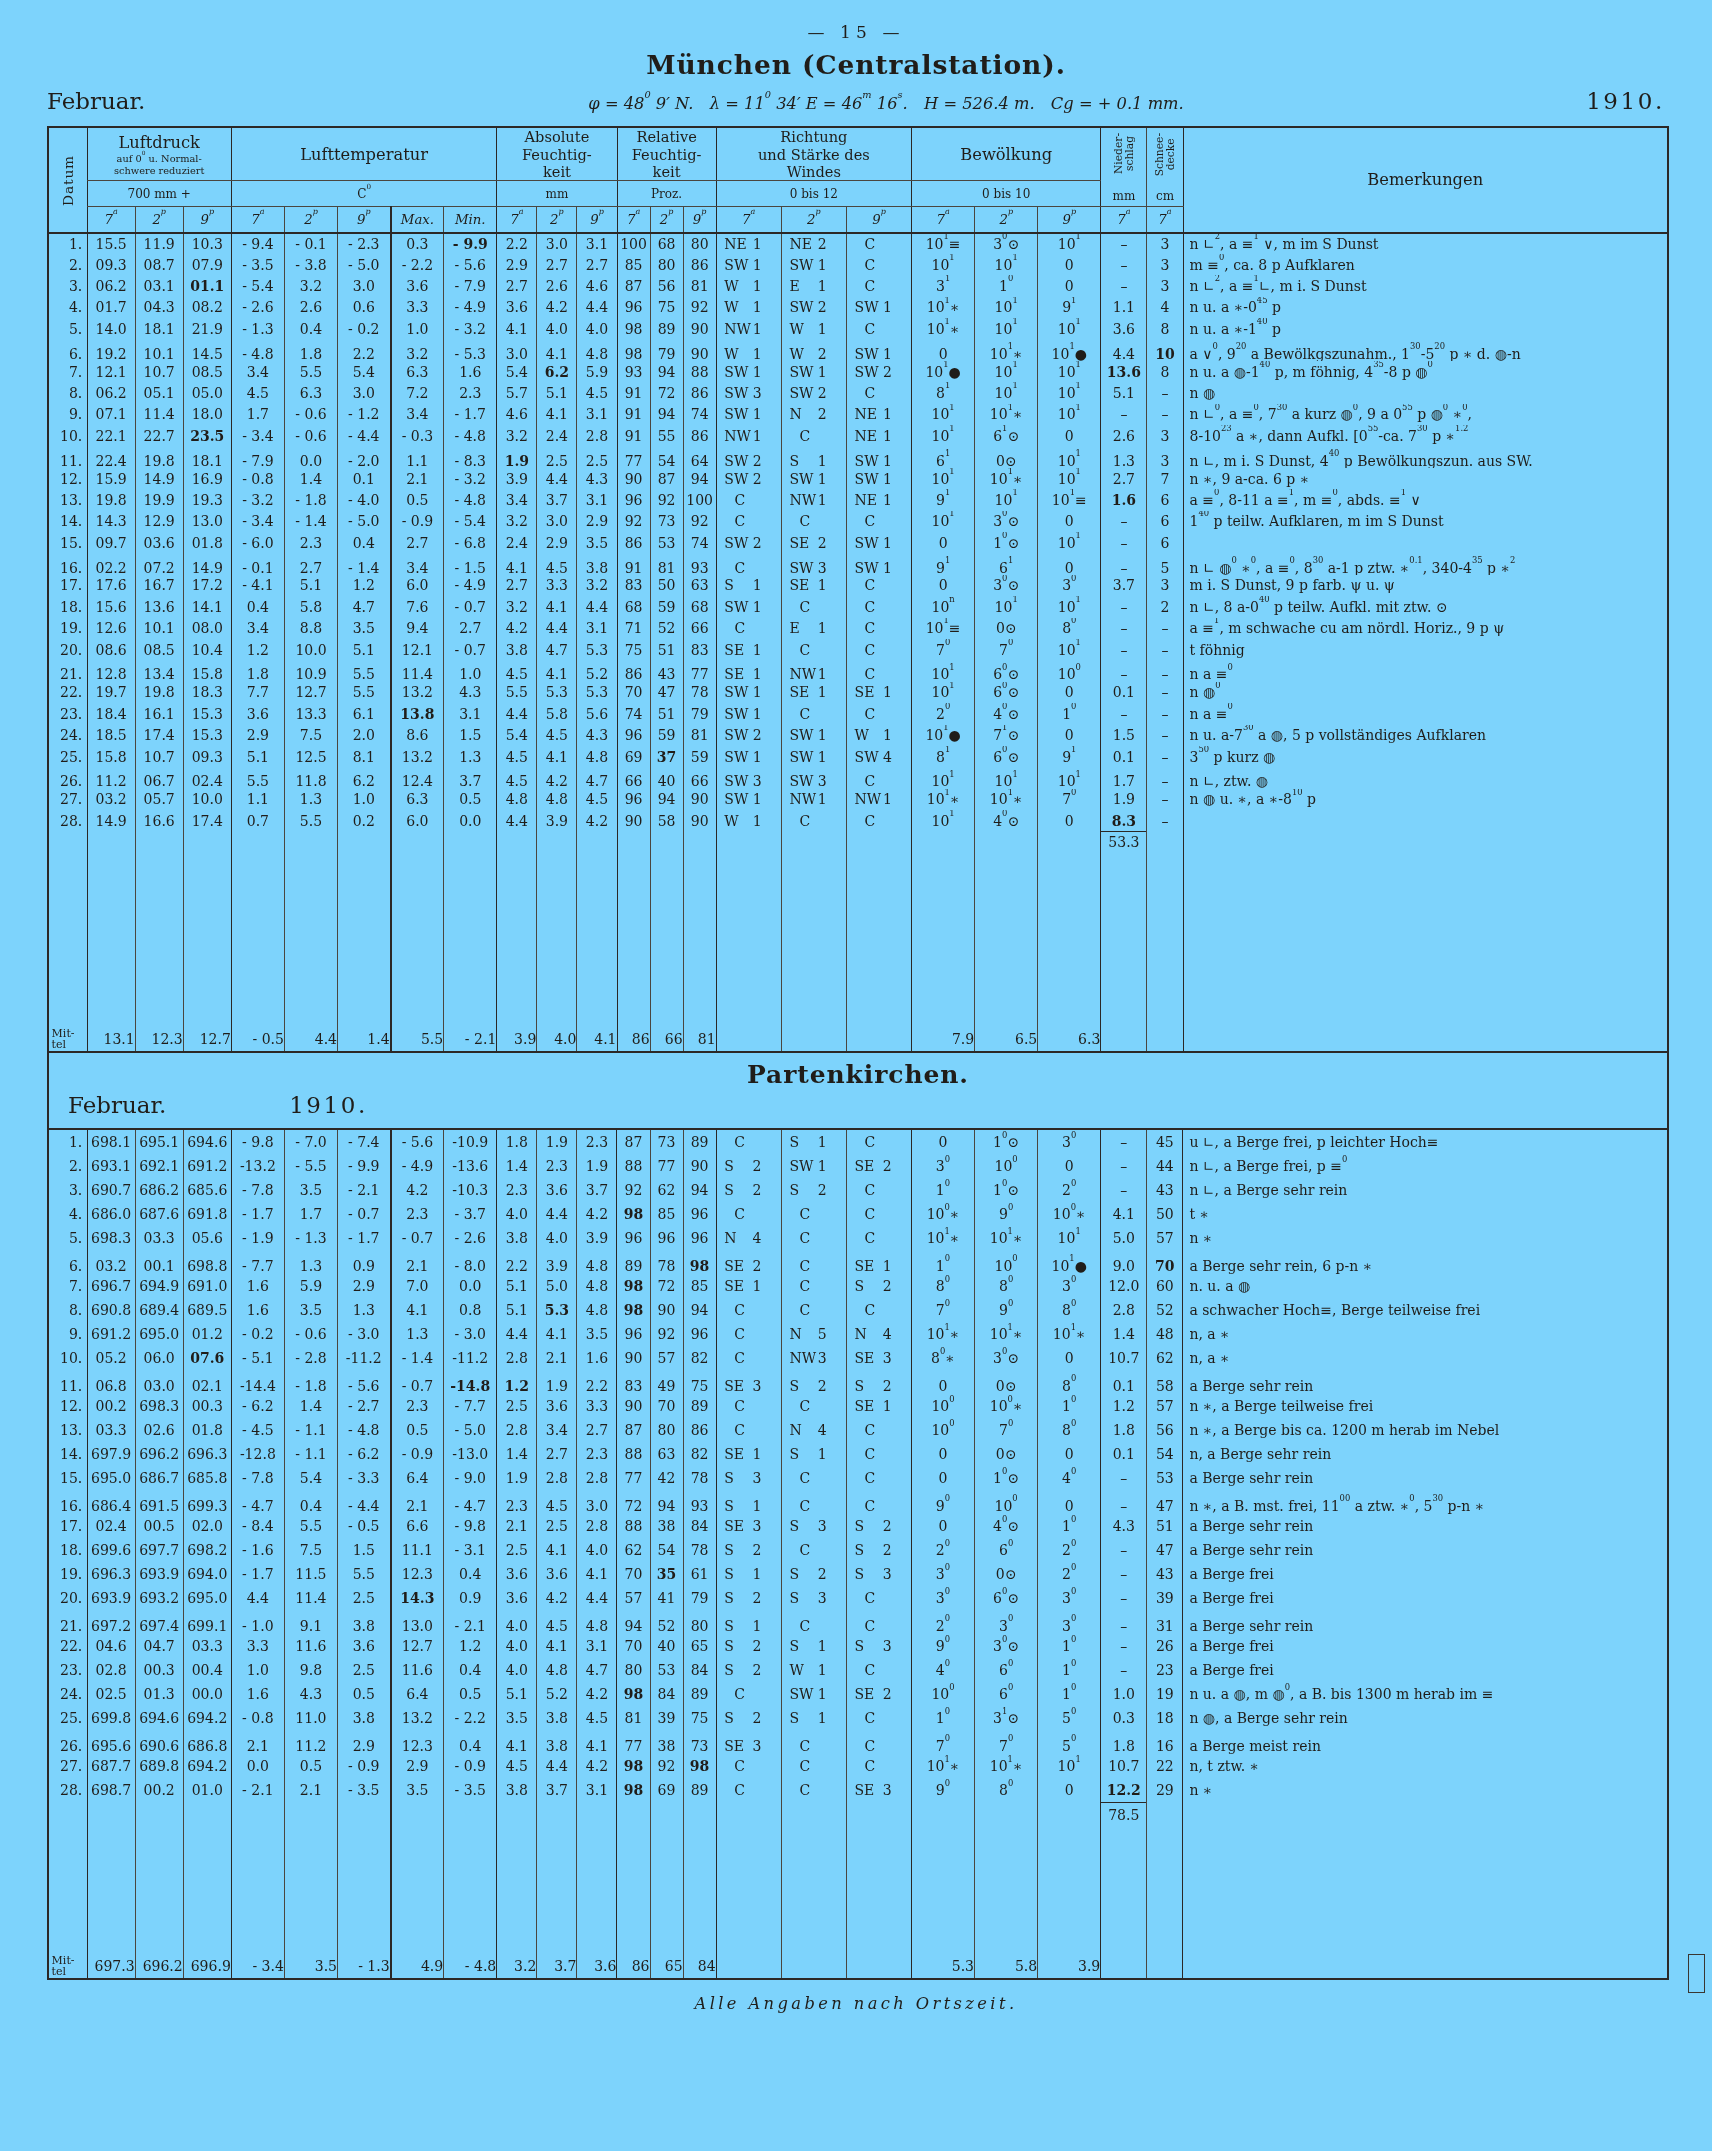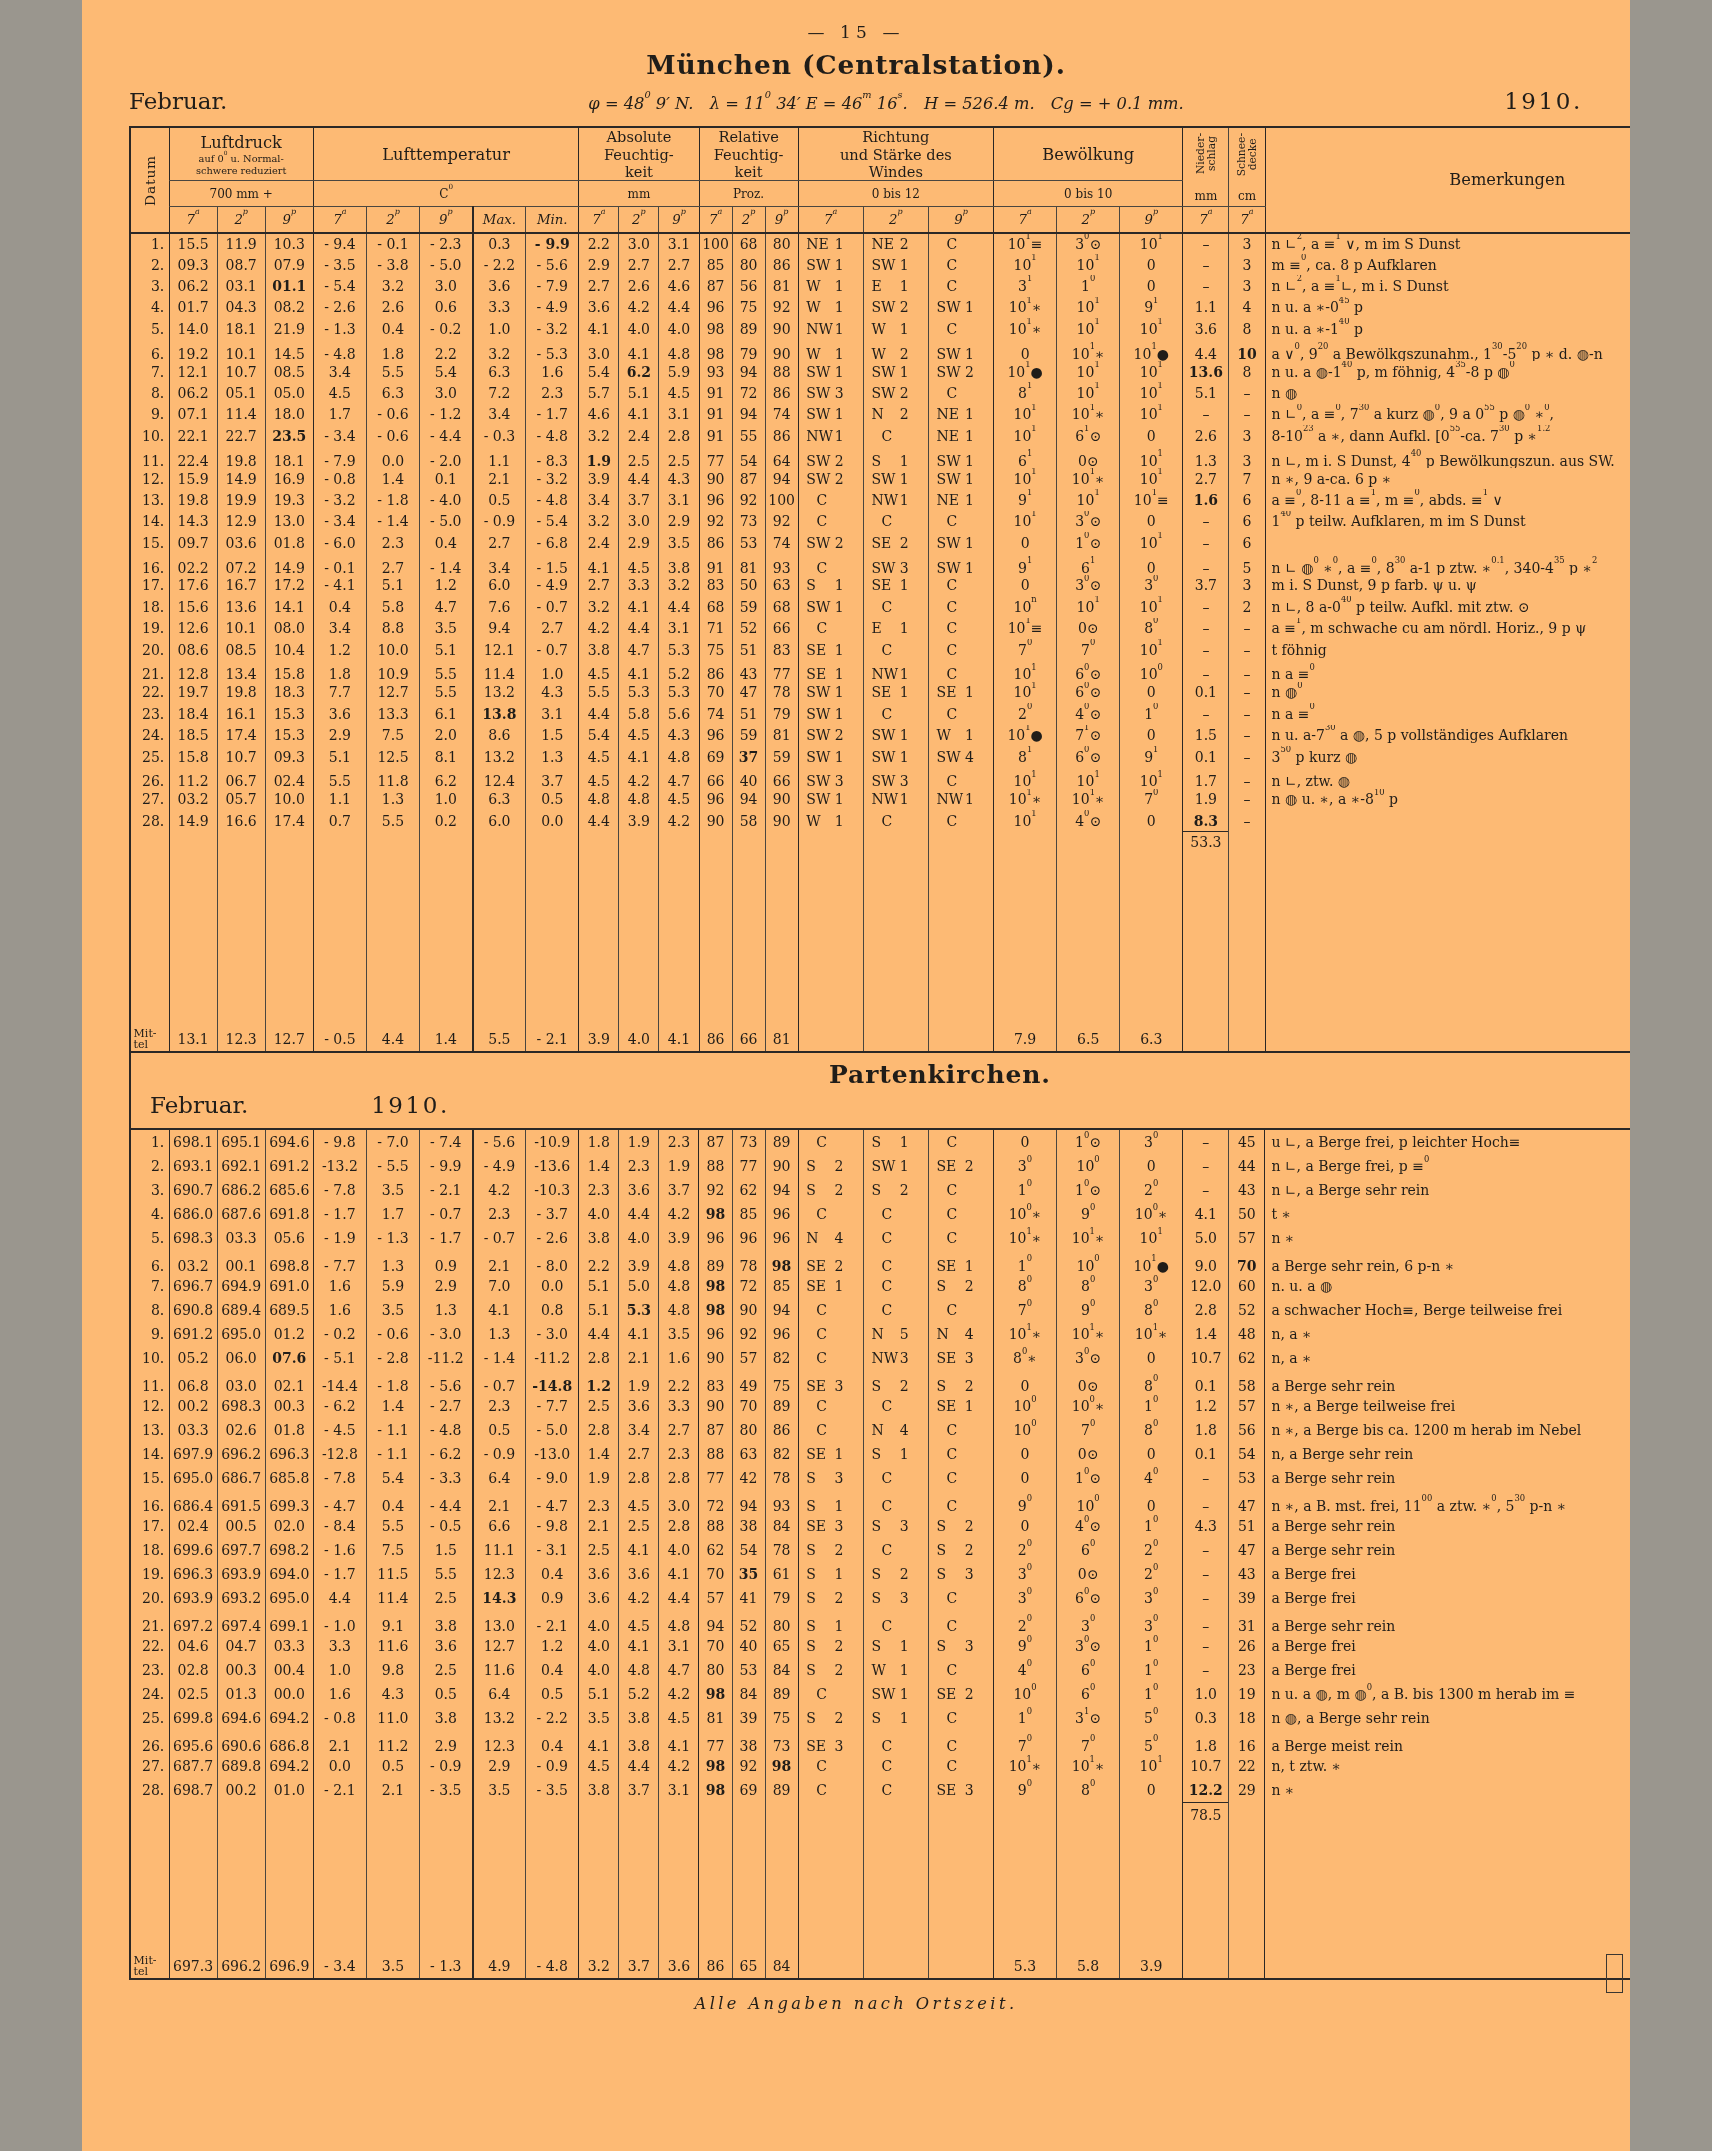--- a/index.html
+++ b/index.html
@@ -1,18 +1,18 @@
 <!DOCTYPE html>
 <html style="font-size:13.7px"><head>
 <meta charset="utf-8">
 <style>
   * { box-sizing: border-box; margin: 0; padding: 0; }
   html,body { background:#9a968e; }
   body { font-family:"DejaVu Serif","Liberation Serif",serif; color:#201d19; }
-  .page { position:relative; width:1548px; height:2151px; margin:0 auto; background:#fdba74;
+  .page { position:relative; width:1712px; height:2151px; margin:0 auto; background:#7dd3fc;
           padding:22px 47px 0 47px; overflow:hidden; }
   .pageno { text-align:center; font-size:17px; letter-spacing:5.1px; }
   .m-title { text-align:center; font-size:26.5px; font-weight:bold; letter-spacing:0.9px; margin-top:6.8px; }
   .subline { display:flex; align-items:baseline; margin-top:8.6px; }
   .subline .month { font-size:23px; min-width:180px; text-align:left; }
   .subline .coords { flex:1; text-align:center; font-size:16.3px; font-style:italic; }
   .subline .year { font-size:23px; letter-spacing:2.6px; min-width:120px; text-align:right; }
 
   .box { width:1618px; margin:12px auto 0; border:2.1px solid #2b2826; box-sizing:content-box; }
 
@@ -51,21 +51,21 @@
   td.rem { text-align:left; padding-left:6px; font-size:12.4px; }
   td.windcell { text-align:left; }
   .wd { display:inline-block; min-width:36px; text-align:left; padding-left:7.7px; }
   .ws { display:inline-block; }
   .wsolo { display:inline-block; width:72%; text-align:center; }
   tr.gap td { padding-top:6.8px; }
   tr.total td { height:23px; }
   td.tot { border-top:1.3px solid #2b2826; }
   #t-m tr.spacer td { height:175px; }
   #t-p tr.spacer td { height:128px; }
-  tr.mittel td { height:39px; }
+  tr.mittel td { height:39px;text-align:right; }
   tr.mittel td.day { font-size:11px; line-height:1.05; text-align:left; padding-left:2.6px; }
 
   sup { font-size:0.6em; line-height:0; position:relative; top:-0.5em; }
   b { font-weight:bold; }
 
   
   .p-head { border-bottom:2.1px solid #2b2826; padding:6.8px 19px 10.3px; }
   .p-title { text-align:center; font-size:25px; font-weight:bold; letter-spacing:0.9px; }
   .p-head .subline { margin-top:3.4px; }
 

